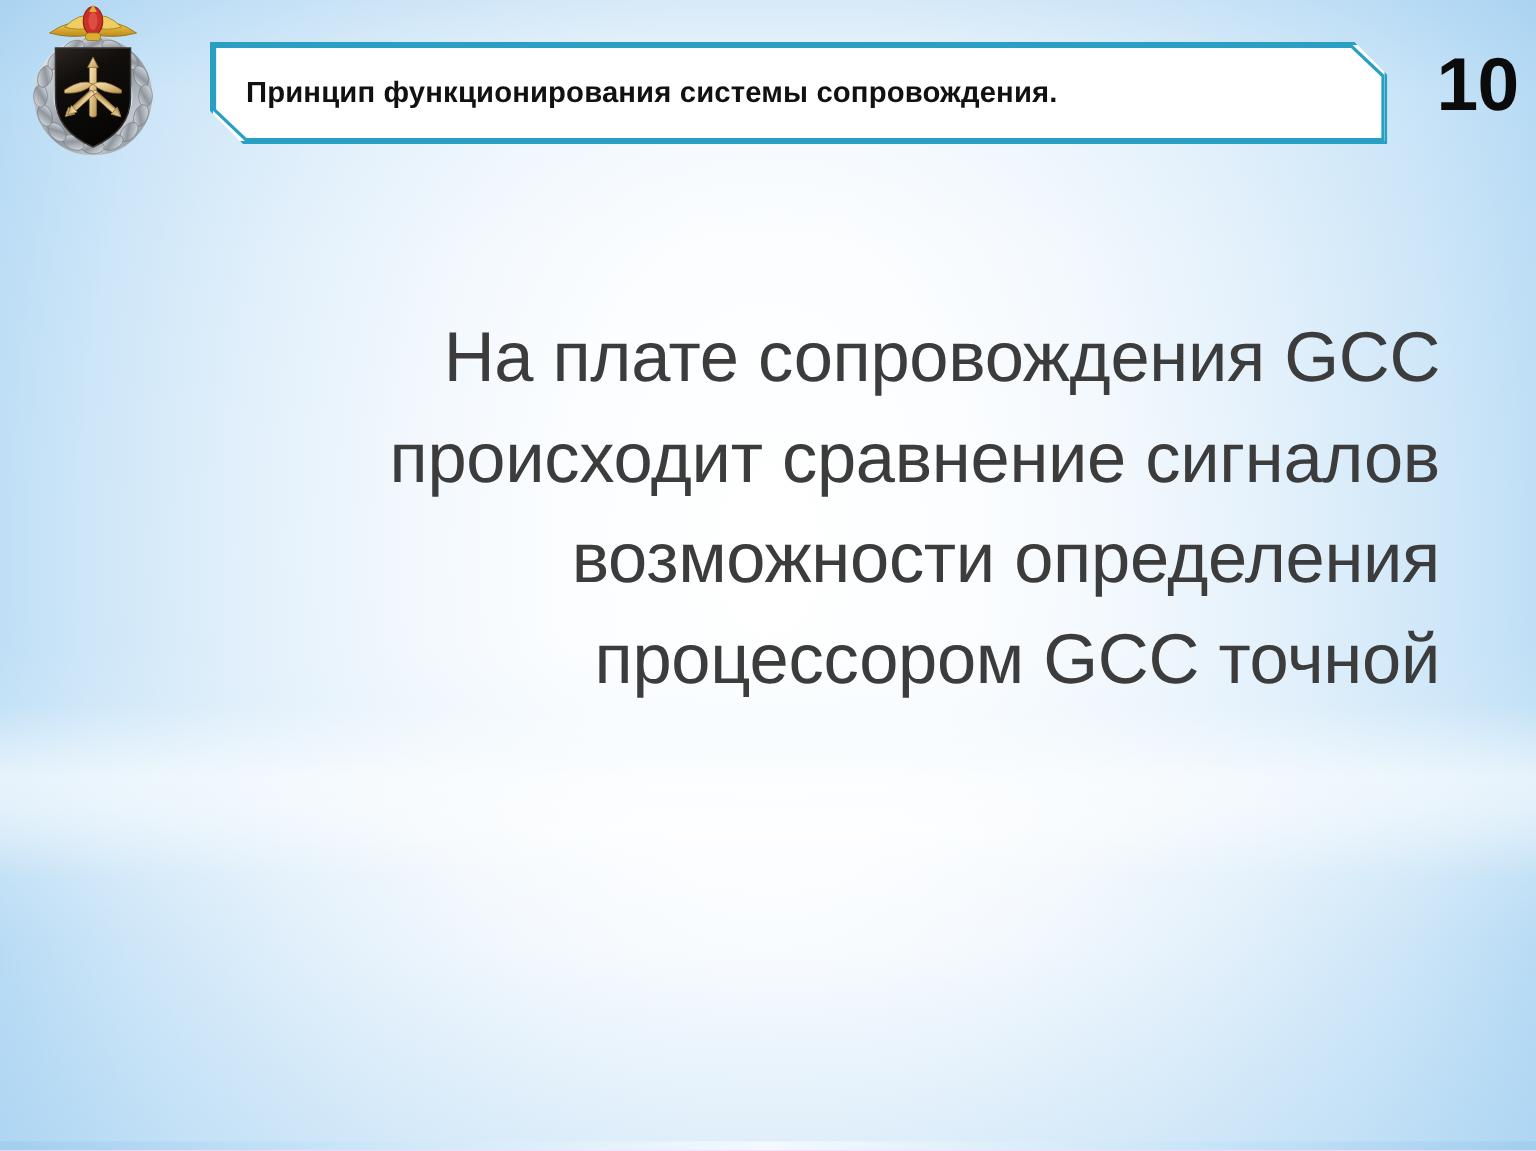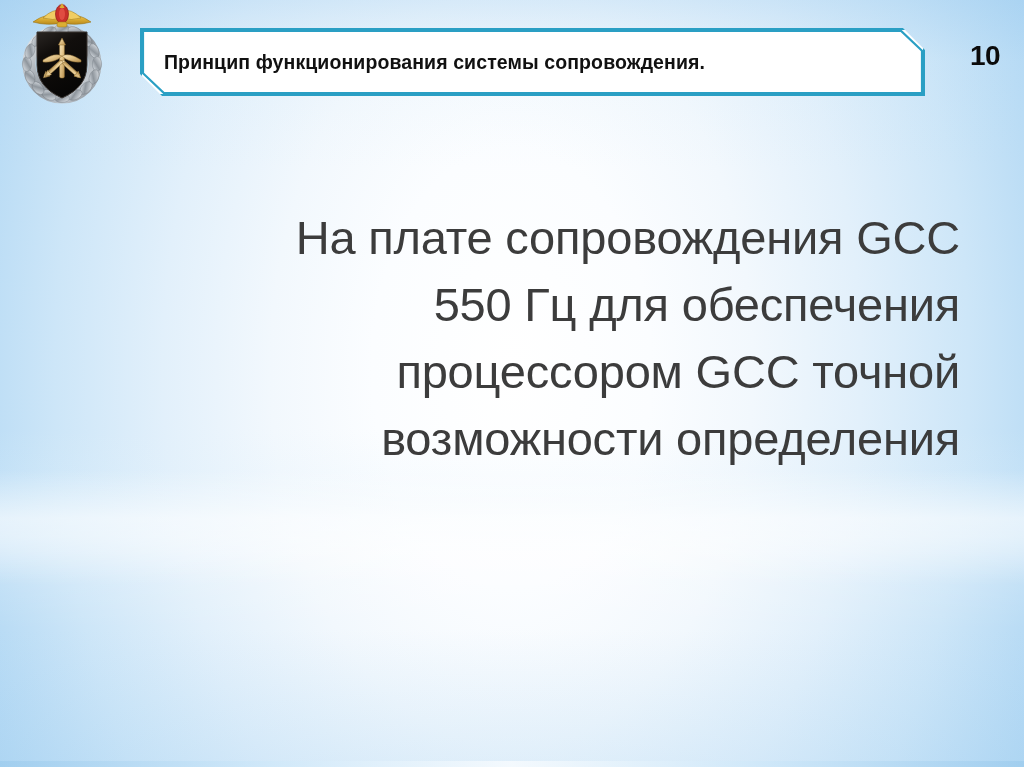--- a/index.html
+++ b/index.html
@@ -129,21 +129,21 @@
   
   #slide-number {
     position: absolute;
     left: 952px;
     top: 30px;
     width: 66px;
     height: 52px;
     display: flex;
     align-items: center;
     justify-content: center;
-    font-size: 28px;
+    font-size: 50px;
     font-weight: bold;
     color: #0b0b0b;
     letter-spacing: -0.5px;
   }
 
   
   #body-block {
     position: absolute;
     left: 64px;
     top: 204px;
@@ -268,18 +268,18 @@
         <path d="M1,1 L763,1 L784,22 L784,67 L22,67 L1,46 Z" fill="none" stroke="#2a9fc4" stroke-width="2.2" stroke-linejoin="miter" vector-effect="non-scaling-stroke"></path>
       </svg>
     </div>
   </div>
   <div id="title-text">Принцип функционирования системы сопровождения.</div>
 
   <div id="slide-number">10</div>
 
   <div id="body-block">
     <span class="ln">На плате сопровождения GCC</span>
-    <span class="ln">550 Гц для обеспечения</span>
+    <span class="ln">происходит сравнение сигналов</span>
+    <span class="ln">возможности определения</span>
     <span class="ln">процессором GCC точной</span>
-    <span class="ln">возможности определения</span>
   </div>
 
 </div>
 
 </body></html>

